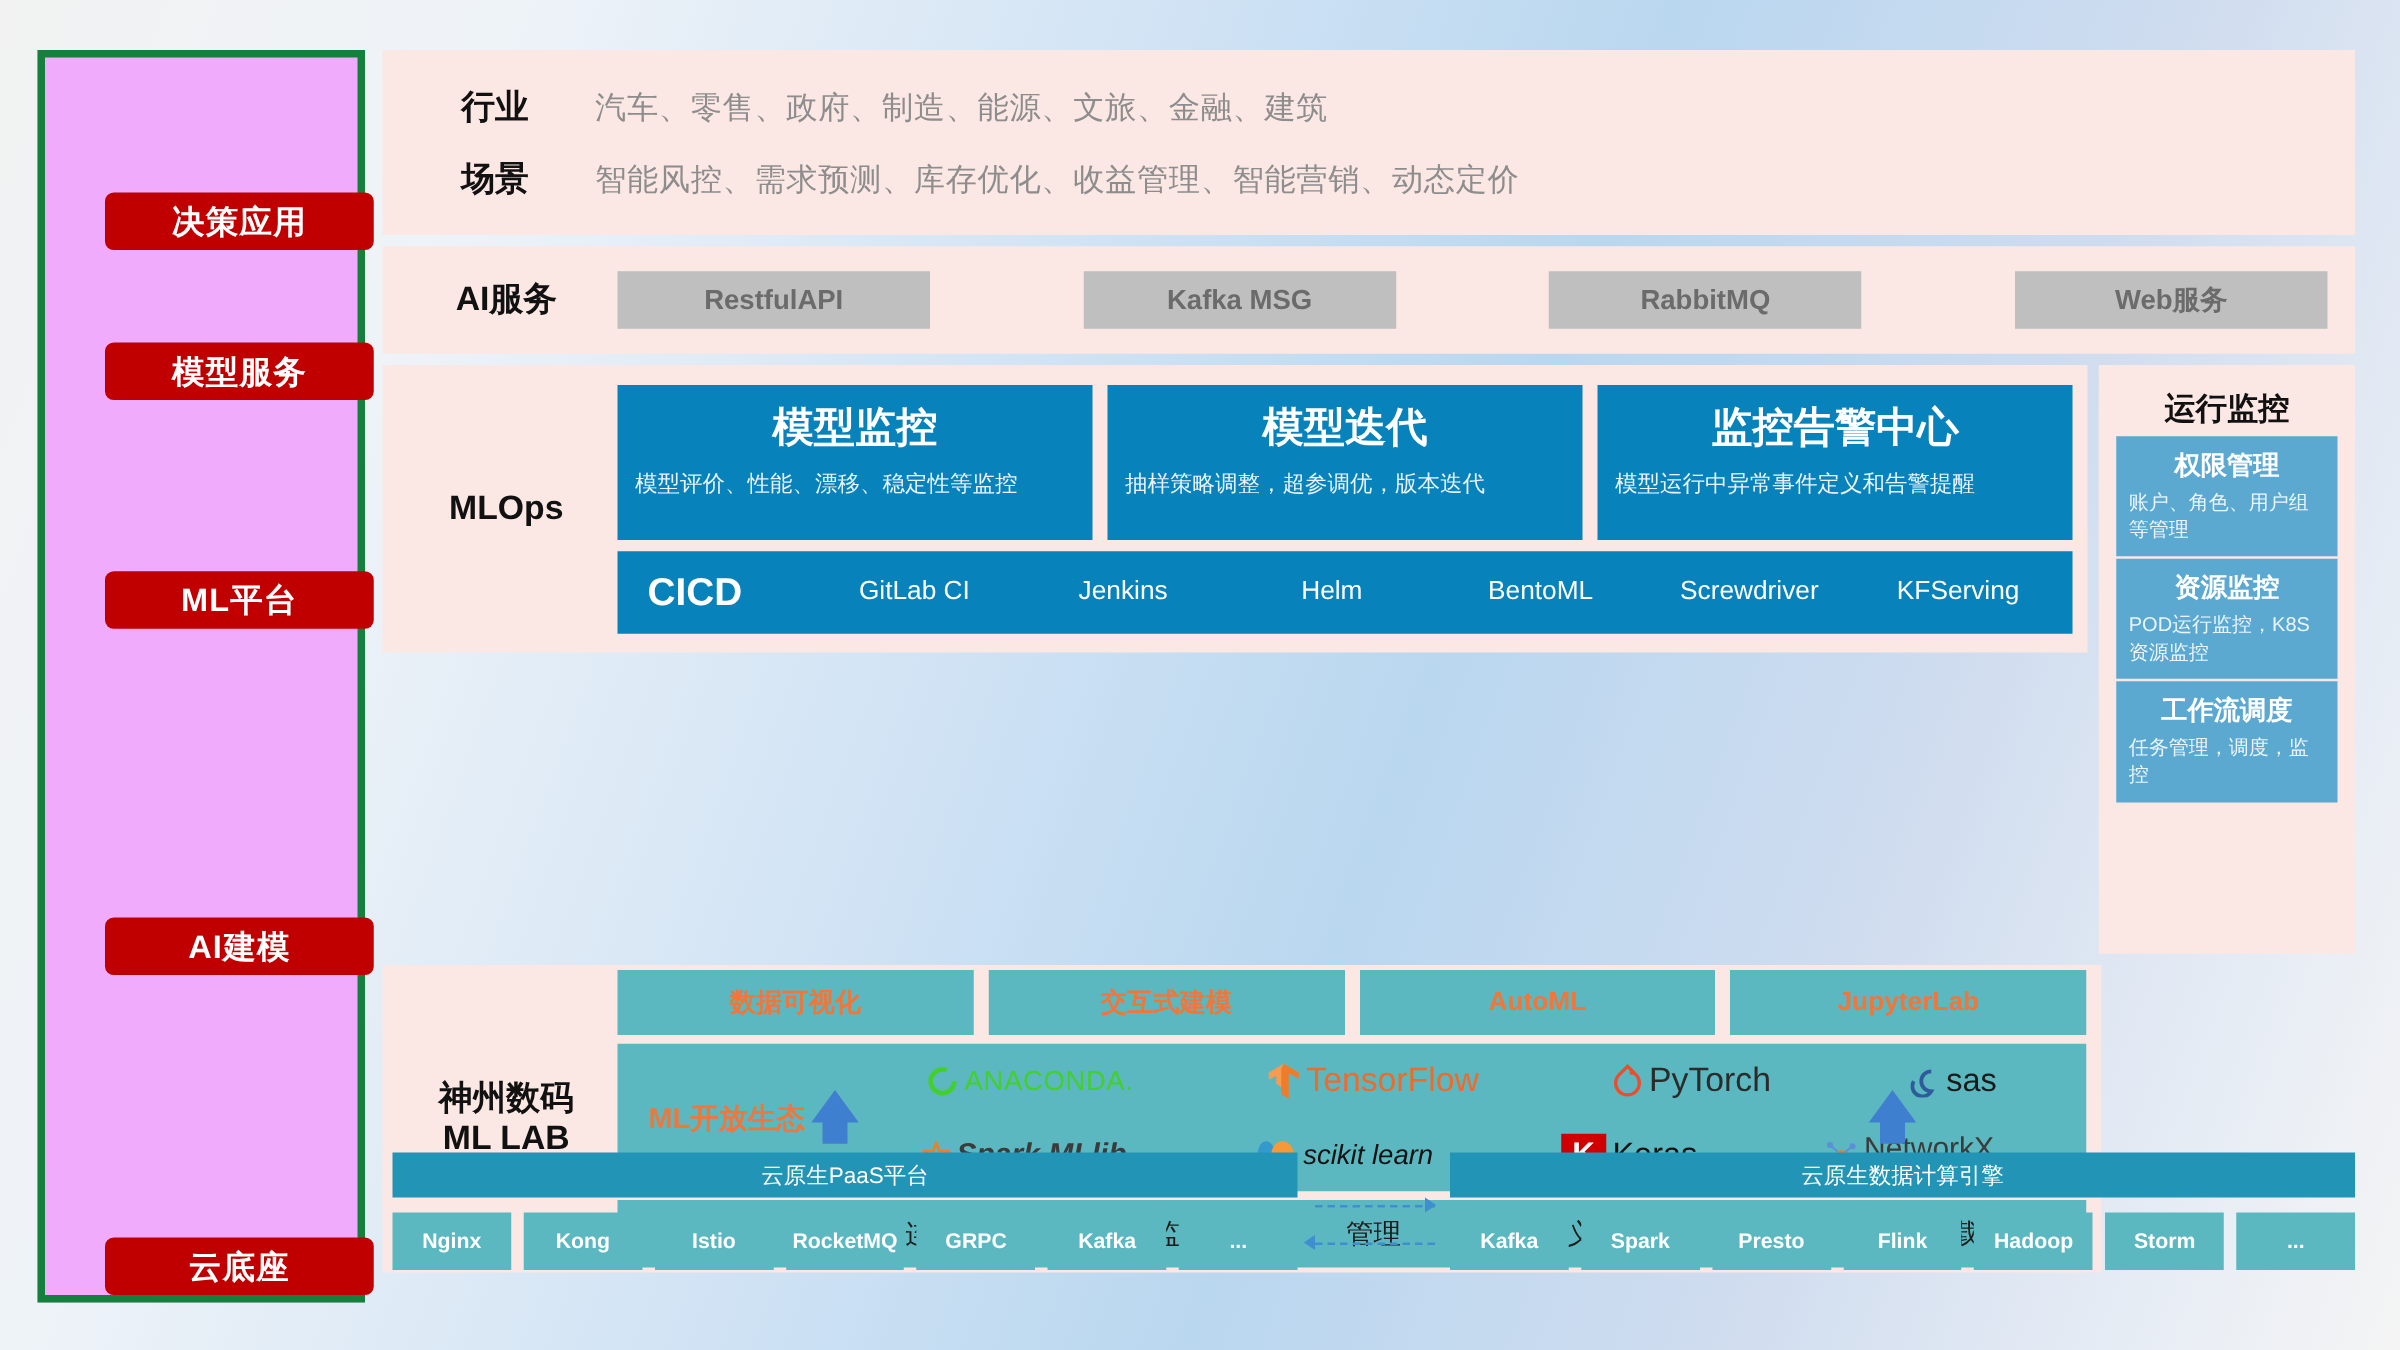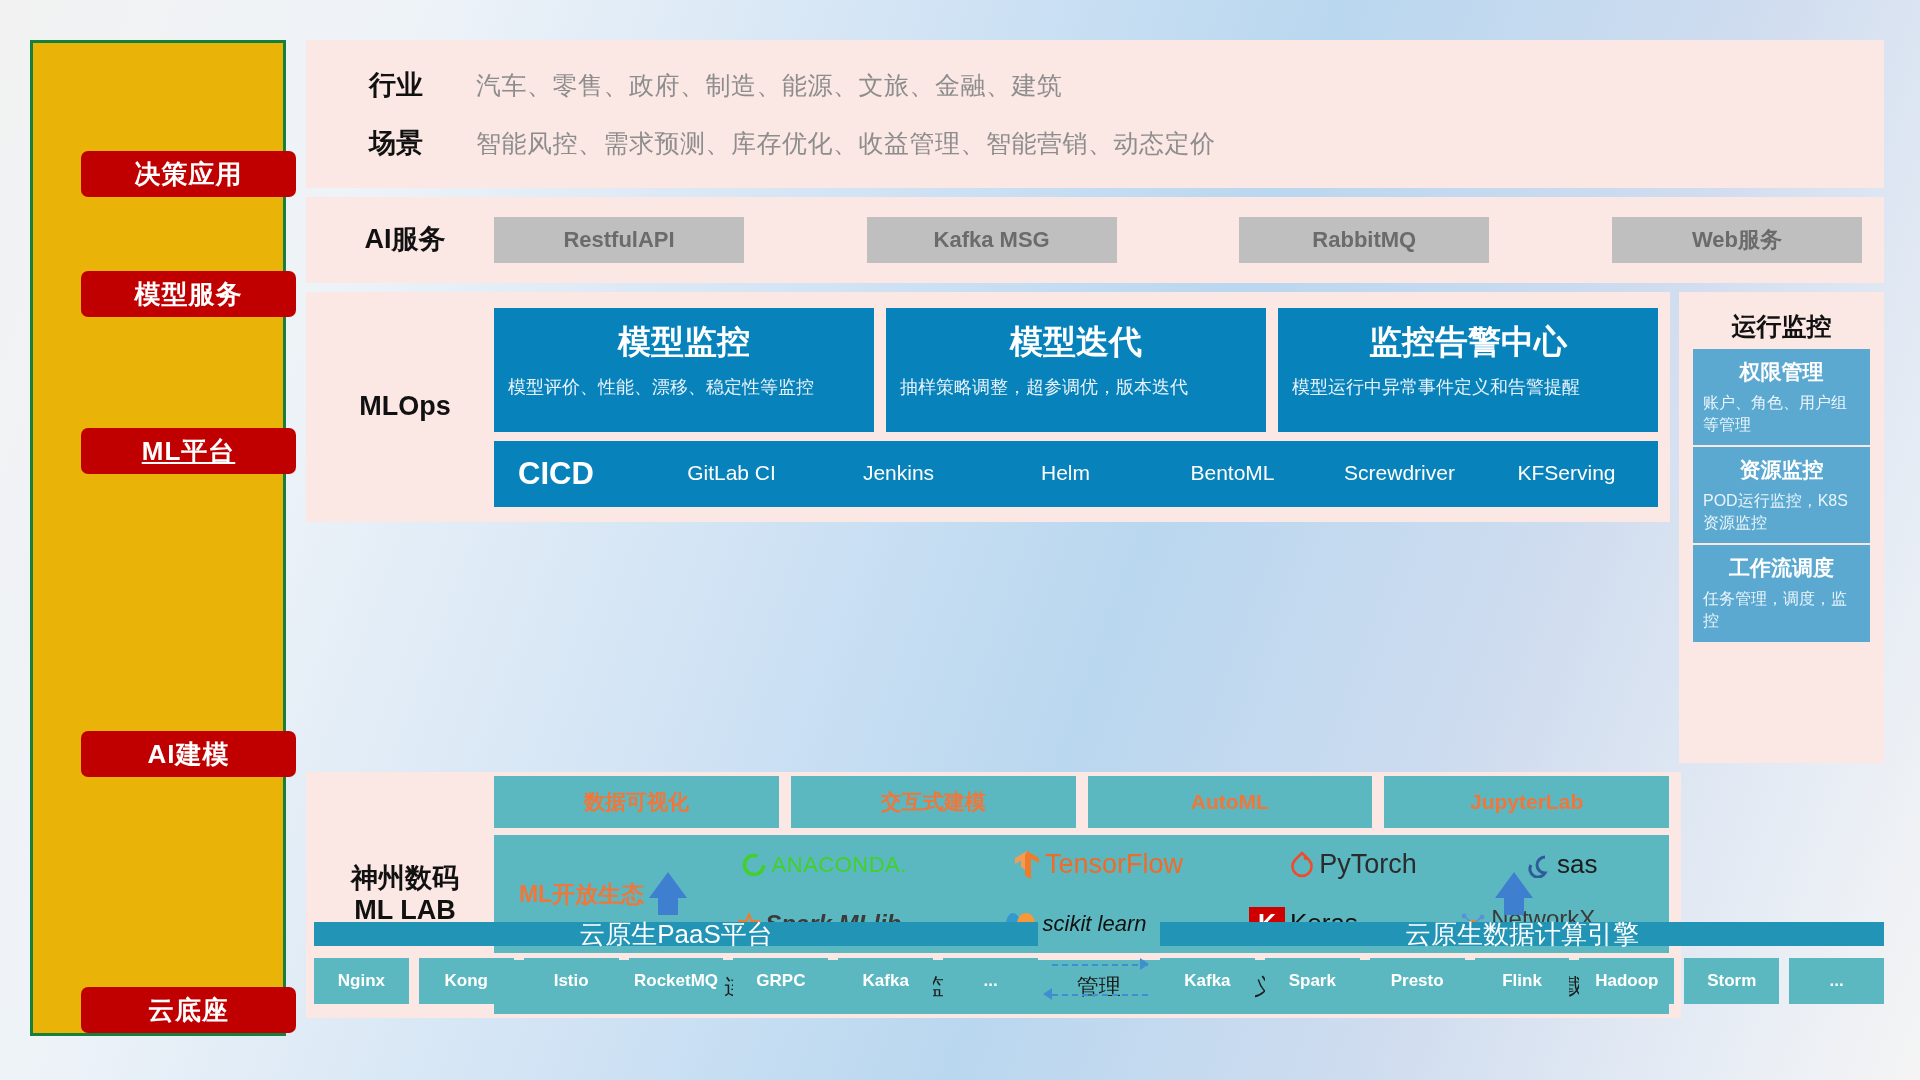--- a/index.html
+++ b/index.html
@@ -7,31 +7,31 @@
     width:1920px;height:1080px;overflow:hidden;
     font-family:"Liberation Sans","DejaVu Sans",sans-serif;
     background:linear-gradient(110deg,#f2f2f2 0%,#eef3f8 18%,#cfe2f4 42%,#b9d7ef 58%,#cfdcef 76%,#e9eef5 92%,#f4f4f4 100%);
     position:relative;
   }
   .canvas{position:absolute;left:0;top:0;width:1920px;height:1080px;}
 
   
   .rail{
     position:absolute;left:30px;top:40px;width:250px;height:990px;
-    background:#eab308;border:3px solid #15803d;
+    background:#f0abfc;border:6px solid #15803d;
   }
   .rail-tag{
     position:absolute;left:48px;width:215px;height:46px;
     background:#c00000;border-radius:7px;color:#fff;
     display:flex;align-items:center;justify-content:center;
     font-size:26px;font-weight:bold;letter-spacing:1px;
   }
   .rail-tag.t0{top:108px;}
   .rail-tag.t1{top:228px;}
-  .rail-tag.t2{top:385px;text-decoration:underline;}
+  .rail-tag.t2{top:411px;}
   .rail-tag.t3{top:688px;}
   .rail-tag.t4{top:944px;}
 
   
   .stack{position:absolute;left:306px;top:40px;width:1578px;}
   .band{
     background:#fbe7e4;margin-bottom:9px;position:relative;
     border-left:10px solid transparent;
   }
   .band-inner{display:flex;align-items:center;height:100%;}
@@ -110,21 +110,21 @@
   .mon-card{background:#5ba9d1;color:#fff;padding:9px 10px 10px;}
   .mon-card h5{margin:0 0 6px;font-size:21px;text-align:center;font-weight:bold;}
   .mon-card p{margin:0;font-size:16px;line-height:1.35;color:#eaf5fb;}
 
   
   .cloud{position:absolute;left:306px;top:872px;width:1578px;height:158px;}
   .cloud-col{position:absolute;top:50px;}
   .cloud-col.left{left:8px;width:724px;}
   .cloud-col.right{left:854px;width:724px;}
   .cloud-head{
-    height:24px;background:#2294b5;color:#fff;font-size:26px;
+    height:36px;background:#2294b5;color:#fff;font-size:18px;
     display:flex;align-items:center;justify-content:center;
   }
   .cloud-chips{display:flex;gap:10px;margin-top:12px;}
   .chip{
     flex:1;height:46px;background:#5cb8c0;color:#fff;font-weight:bold;
     display:flex;align-items:center;justify-content:center;text-align:center;
     font-size:17px;line-height:1.05;box-sizing:border-box;padding:0 2px;
   }
   .arrow-up{
     position:absolute;width:0;height:0;

